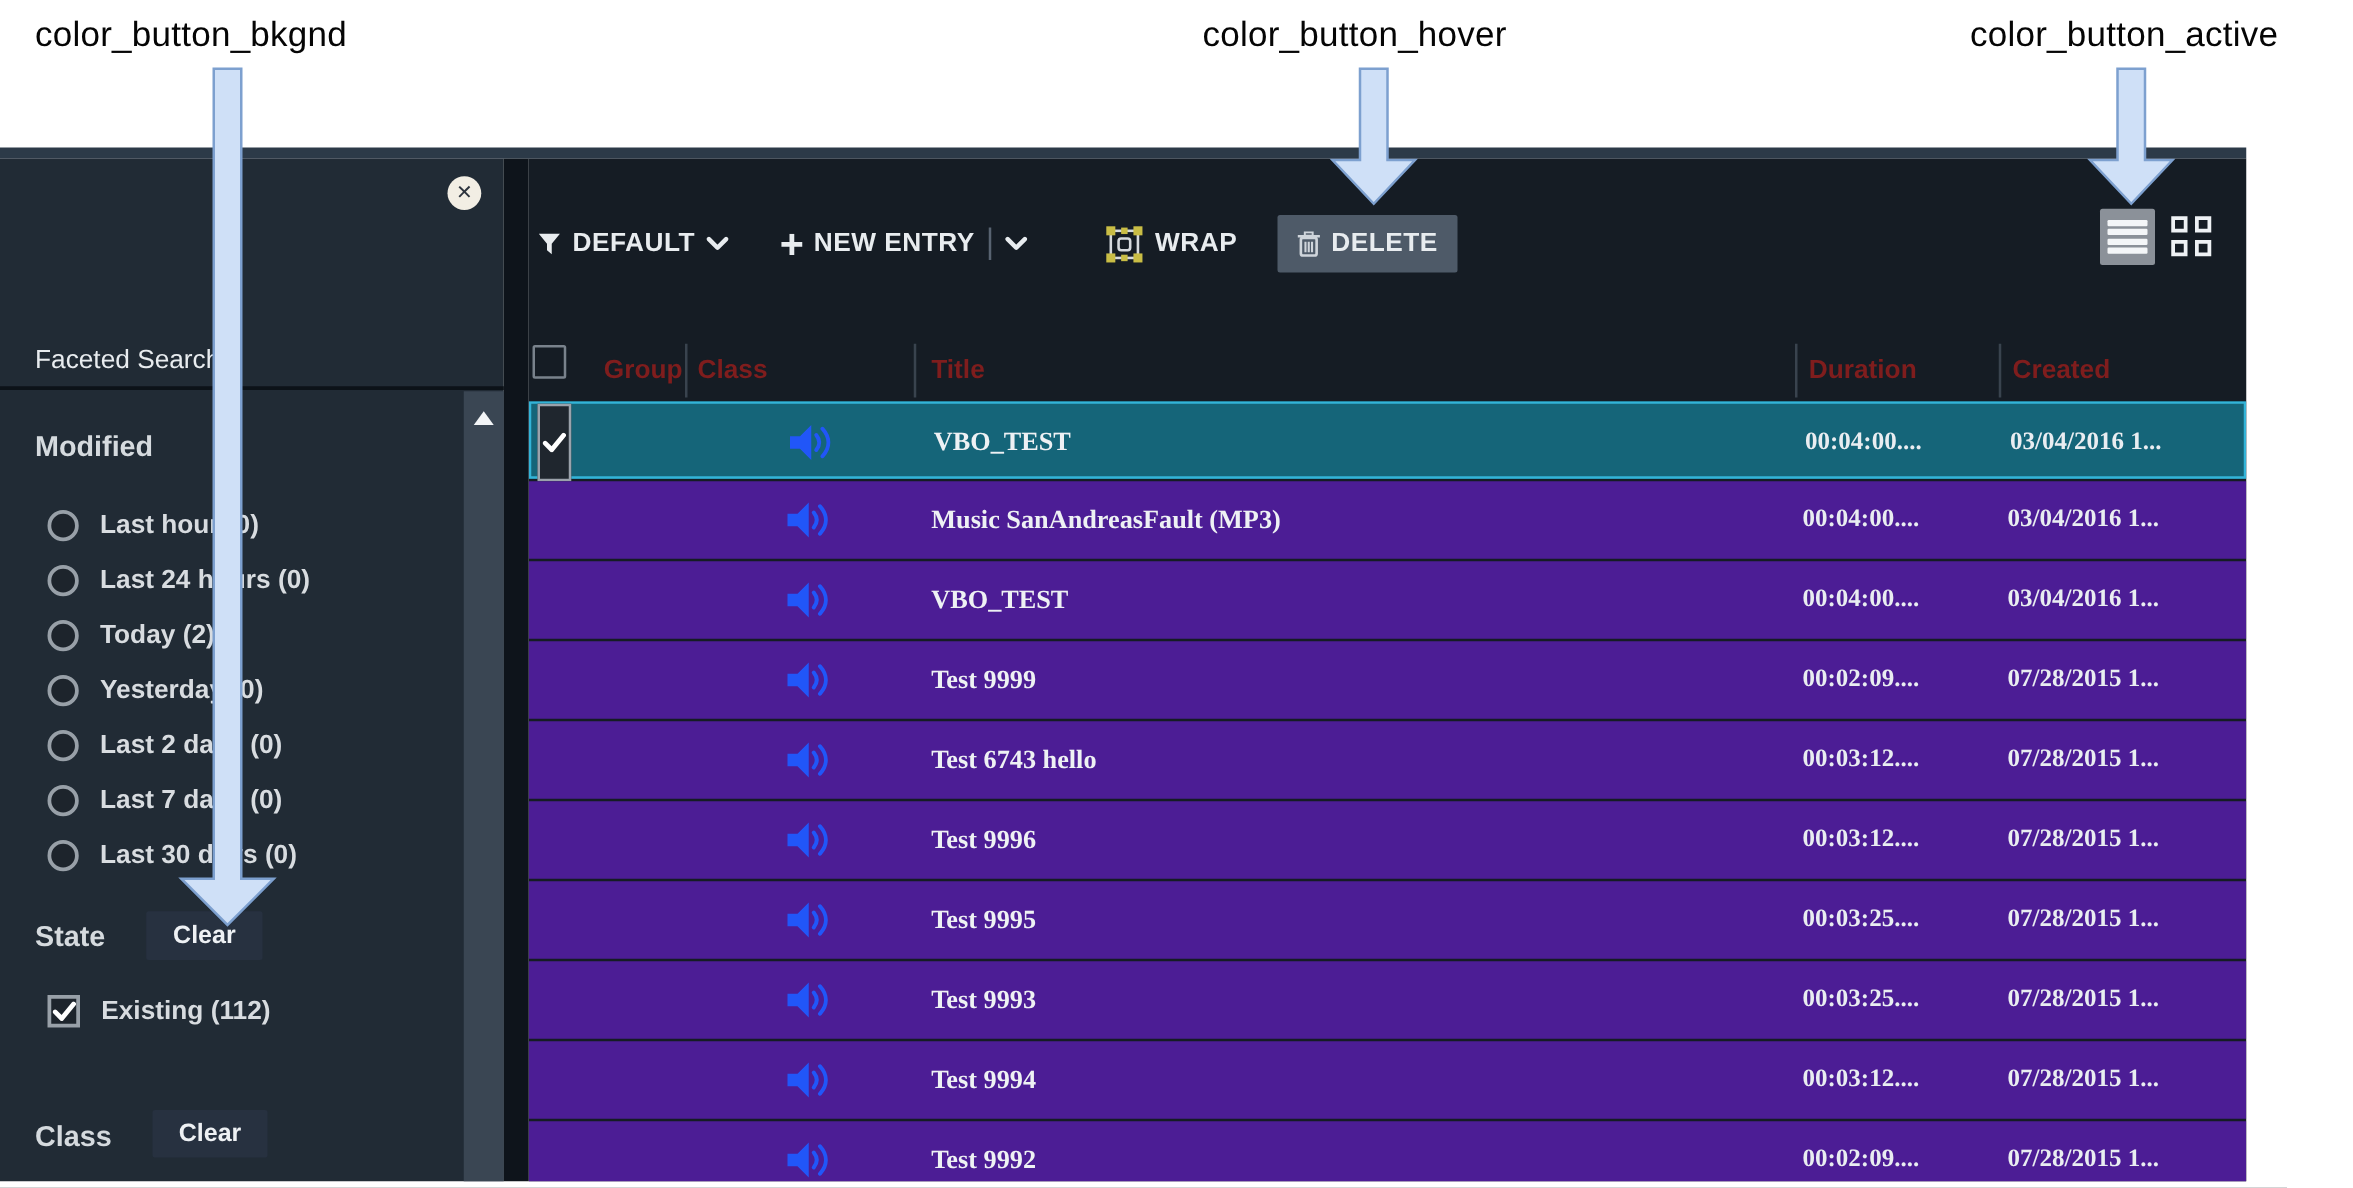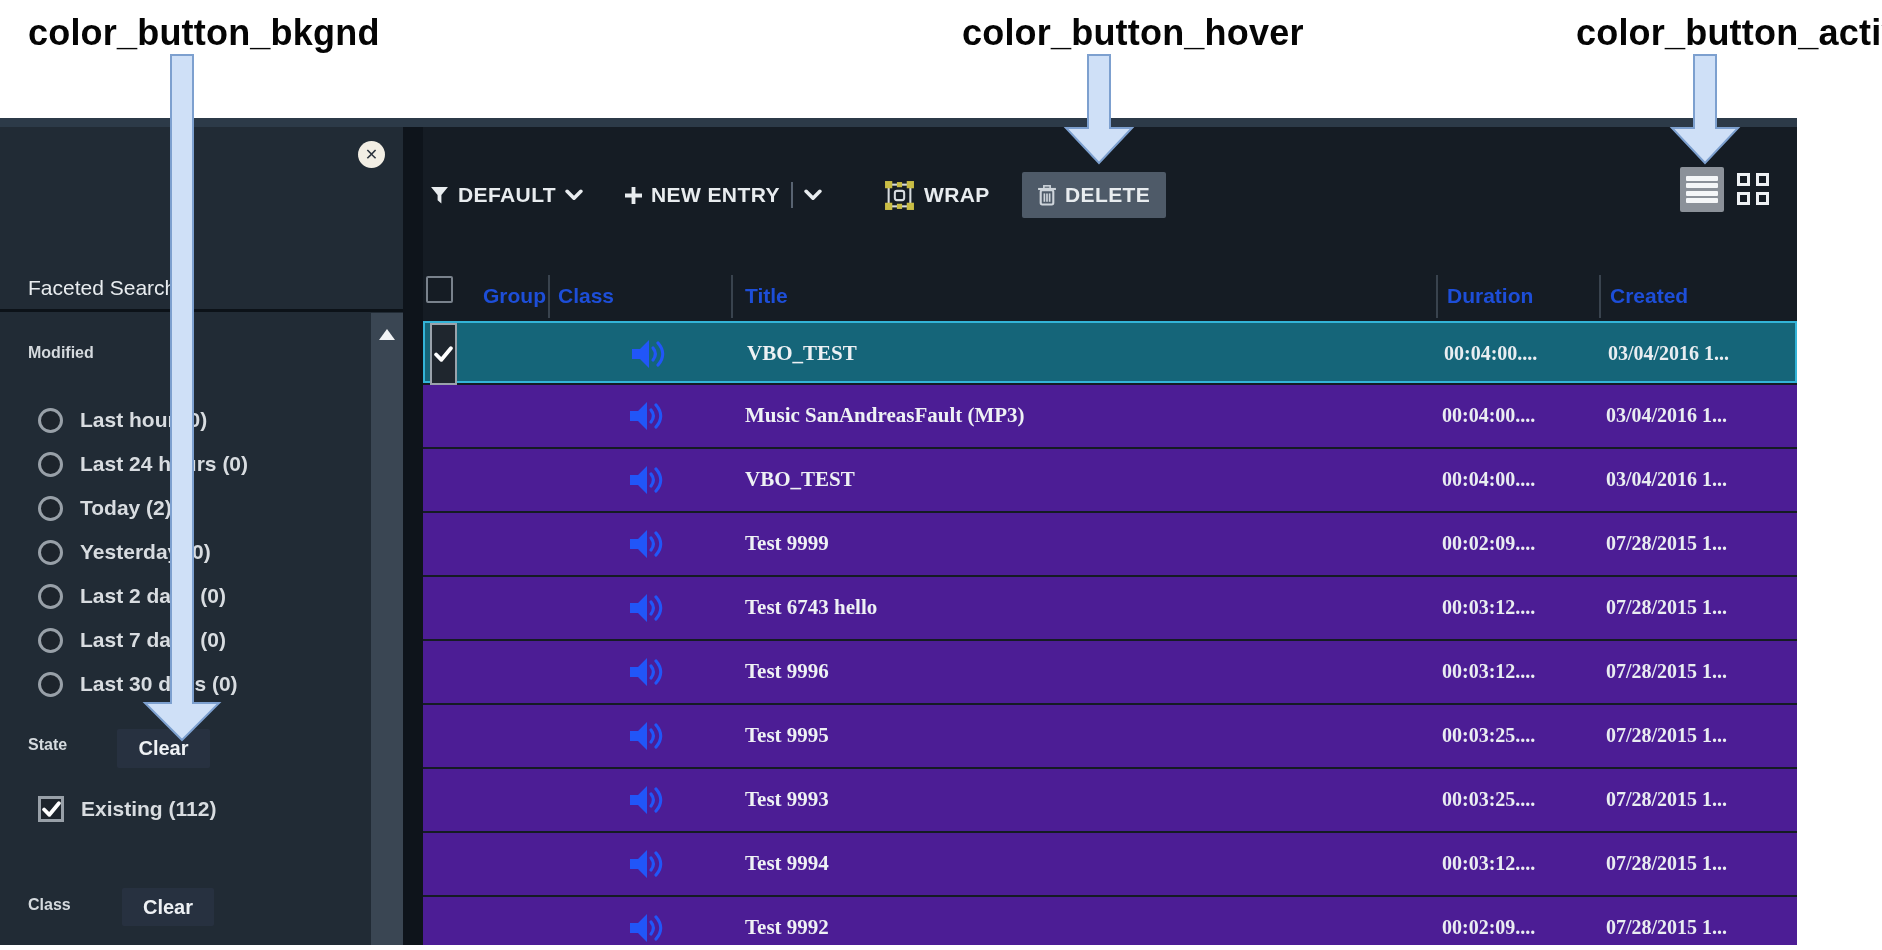--- a/index.html
+++ b/index.html
@@ -1,40 +1,40 @@
 <!DOCTYPE html>
 <html><head>
 <meta charset="utf-8">
 <style>
   * { margin:0; padding:0; box-sizing:border-box; }
   html,body { background:#ffffff; }
   body { font-family:"Liberation Sans","DejaVu Sans",sans-serif; }
   .page { position:relative; width:1882px; height:950px; background:#ffffff; overflow:hidden; }
 
   
-  .ann { position:absolute; top:12px; font-size:36px; font-weight:bold; color:#050505; letter-spacing:0.2px; }
+  .ann { position:absolute; top:12px; font-size:28px; font-weight:normal; color:#050505; letter-spacing:0.2px; }
   #ann1 { left:28px; }
   #ann2 { left:962px; }
   #ann3 { left:1576px; }
   .arrows { position:absolute; left:0; top:0; pointer-events:none; z-index:50; }
 
   
   .abs { position:absolute; }
   .topstrip   { left:0; top:118px; width:1797px; height:9px; background:#2c3a48; }
   .sidebar-bg { left:0; top:127px; width:403px; height:818px; background:#212b35; }
   .sb-divider { left:0; top:309px; width:403px; height:3px; background:#0c1218; }
   .gap-col    { left:403px; top:127px; width:20px; height:818px; background:#0e141b; }
   .main-bg    { left:423px; top:127px; width:1374px; height:818px; background:#151c24; }
 
   
   .close-btn { left:358px; top:141px; width:27px; height:27px; border-radius:50%; background:#f2eee4;
                display:flex; align-items:center; justify-content:center; cursor:pointer; z-index:5;}
   .close-btn .x { color:#2c333d; font-size:16px; font-weight:bold; line-height:1; }
   .sb-title { left:28px; top:276px; font-size:21px; color:#e8ecef; }
-  .facet-title { font-size:16px; font-weight:bold; color:#d5dade; }
+  .facet-title { font-size:23px; font-weight:bold; color:#d5dade; }
   #modified-title { left:28px; top:344px; }
   #state-title    { left:28px; top:736px; }
   #class-title    { left:28px; top:896px; }
   .clear-btn { position:absolute; background:#273140; border:none; border-radius:2px; color:#eef1f4;
                font-family:inherit; font-size:20px; font-weight:bold; cursor:pointer; }
   #state-clear { left:117px; top:729px; width:93px; height:39px; }
   #class-clear { left:122px; top:888px; width:92px; height:38px; }
   #modified-options { left:38px; top:398px; width:330px; }
   #state-options    { left:38px; top:788px; width:330px; }
   .fopt { display:flex; align-items:center; gap:17px; height:44px; cursor:pointer; }
@@ -59,21 +59,21 @@
   #list-btn { left:1680px; top:167px; width:44px; height:45px; background:#8b9199; border-radius:2px;
               display:flex; flex-direction:column; justify-content:space-evenly; padding:6px; }
   #list-btn .bar { height:5px; background:#f4f6f8; border-radius:1px; }
   #grid-btn { left:1737px; top:173px; width:33px; height:33px; display:grid;
               grid-template-columns:13px 13px; grid-template-rows:13px 13px; gap:6px; }
   #grid-btn .sq { border:3px solid #eef1f4; background:transparent; }
 
   
   .hdr-cb { left:426px; top:276px; width:27px; height:27px; border:2px solid #79828c; border-radius:2px; cursor:pointer; }
   .hcol { position:absolute; top:276px; height:40px; line-height:40px; font-size:21px; font-weight:bold;
-          color:#1d4ed8; white-space:nowrap; overflow:hidden; }
+          color:#7f1d1d; white-space:nowrap; overflow:hidden; }
   #h-group    { left:483px; width:64px; }
   #h-class    { left:558px; }
   #h-title    { left:745px; }
   #h-duration { left:1447px; }
   #h-created  { left:1610px;text-align:right; }
   .hsep { position:absolute; top:275px; width:2px; height:43px; background:#39434e; }
 
   
   #rows { position:absolute; left:423px; top:321px; width:1374px; height:624px; overflow:hidden; }
   .trow { position:relative; width:100%; height:62px; margin-bottom:2px; background:#4c1d95; cursor:pointer; }

